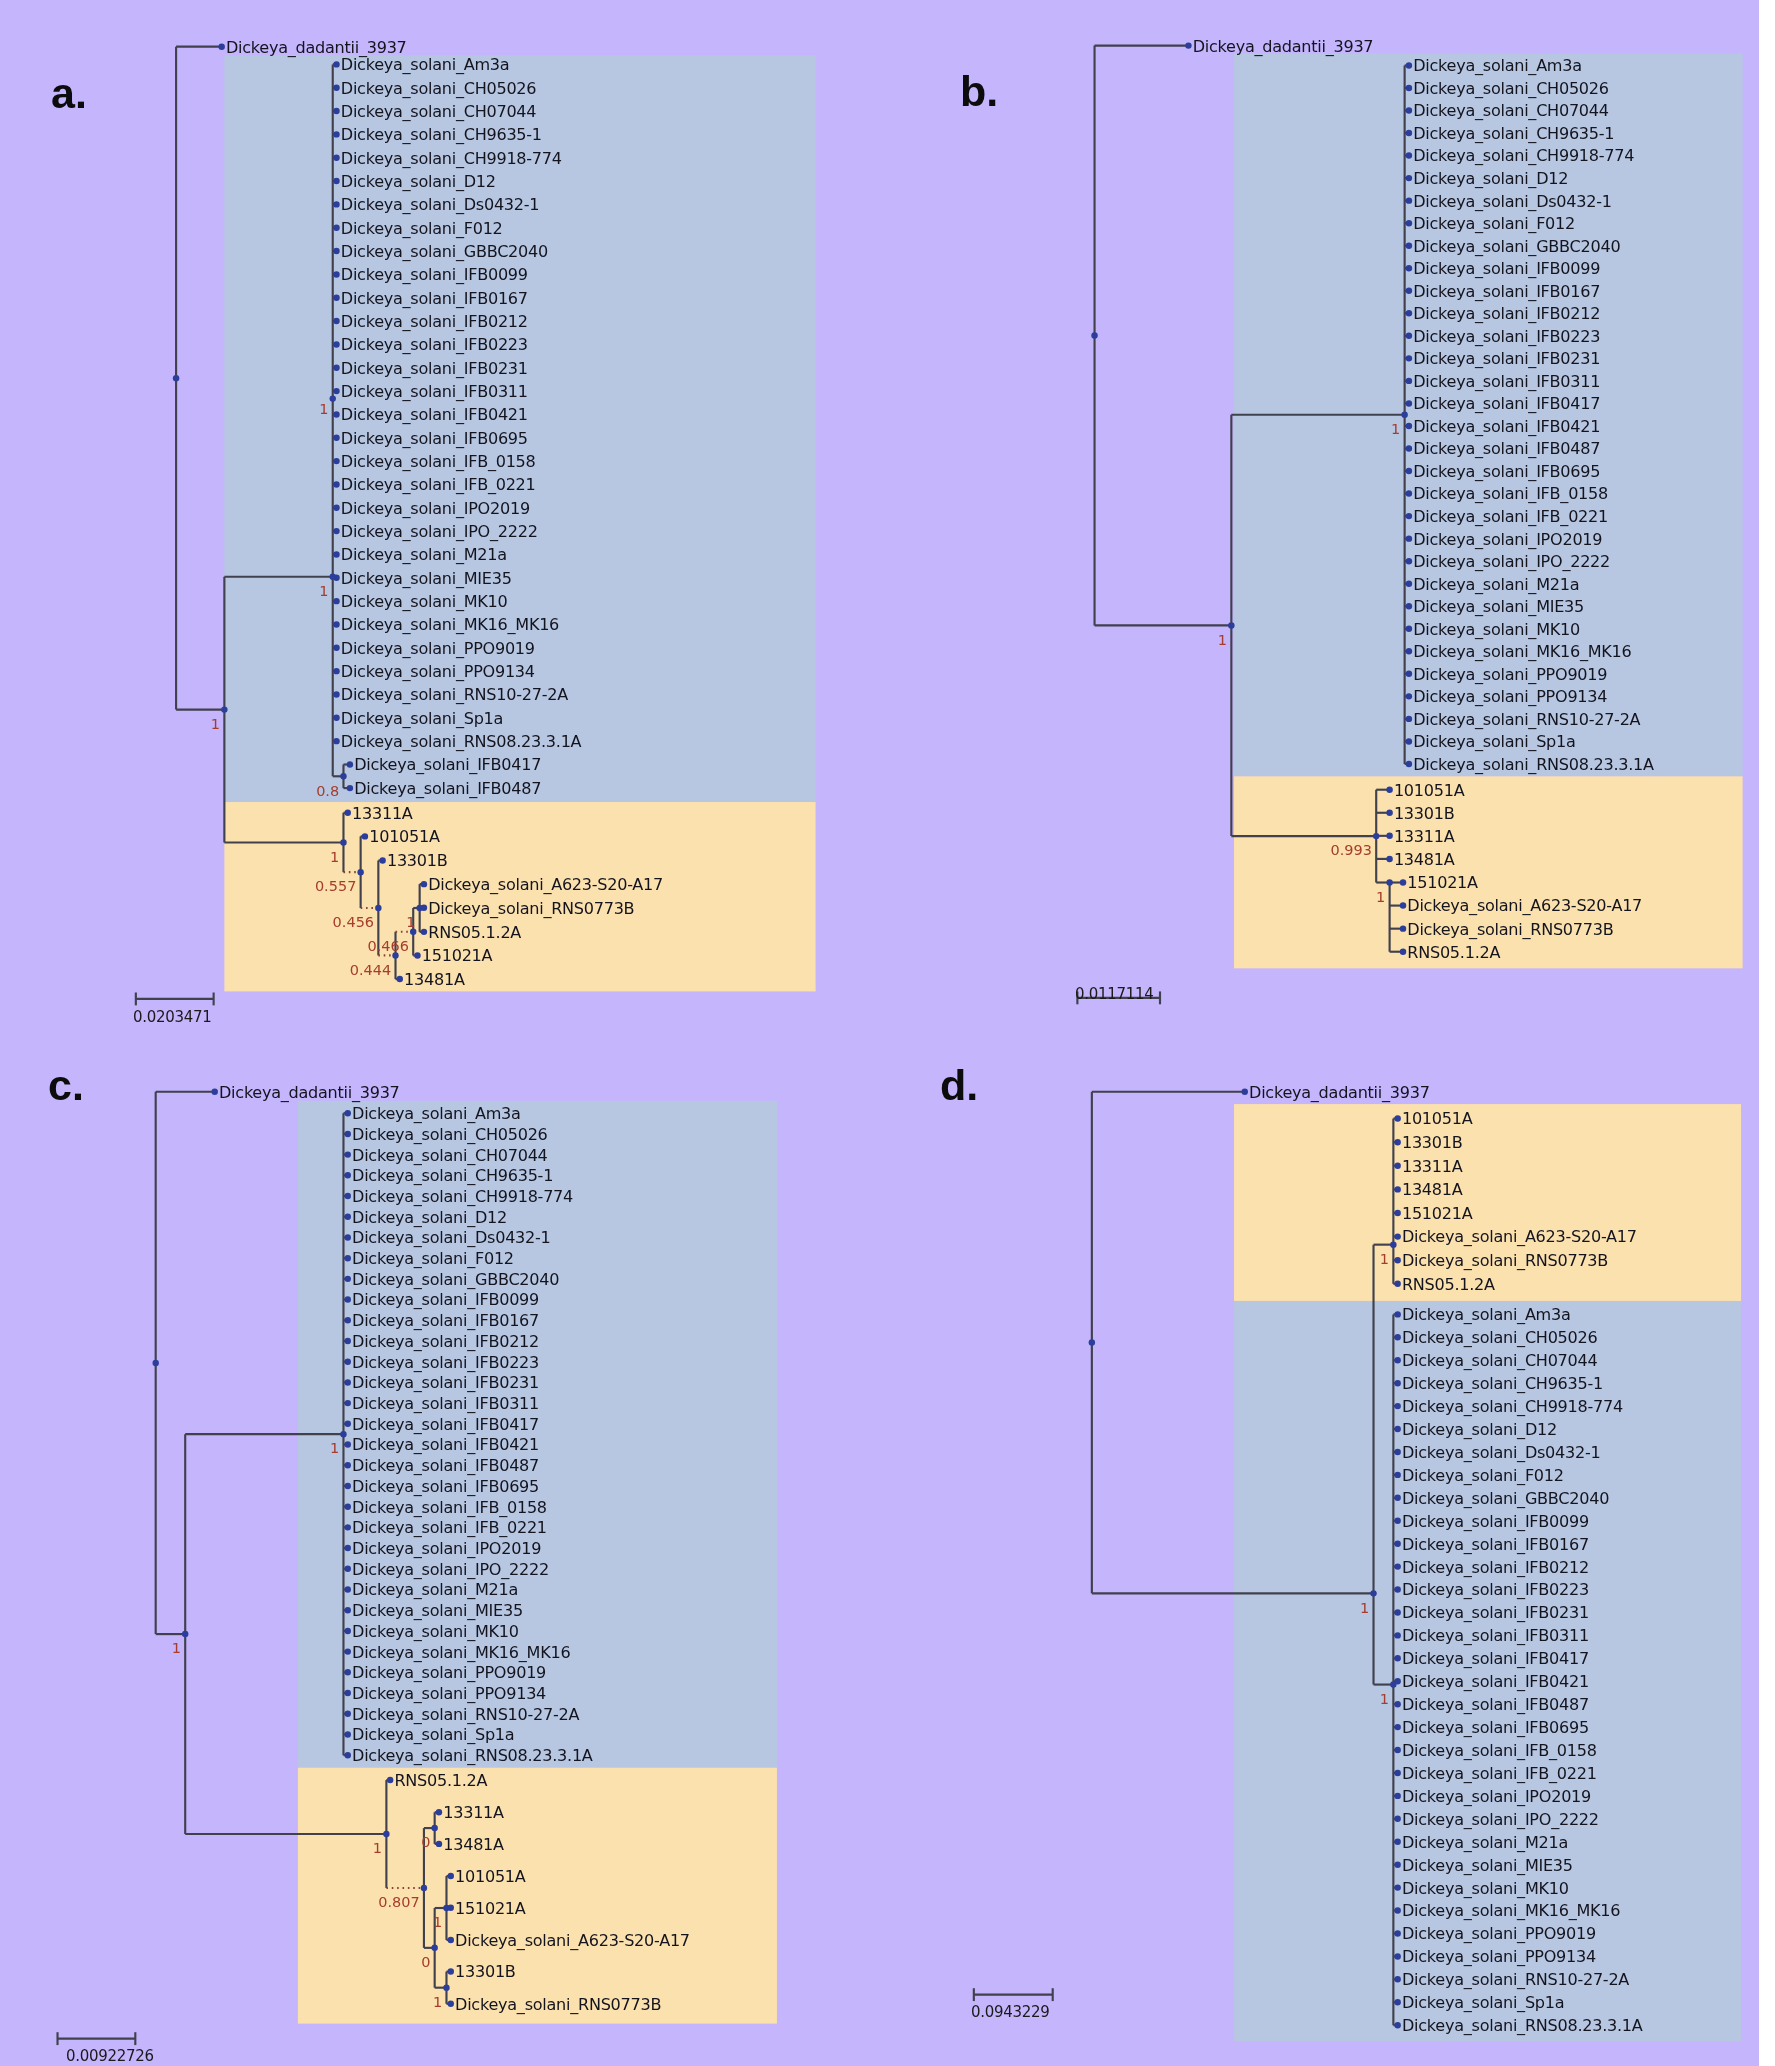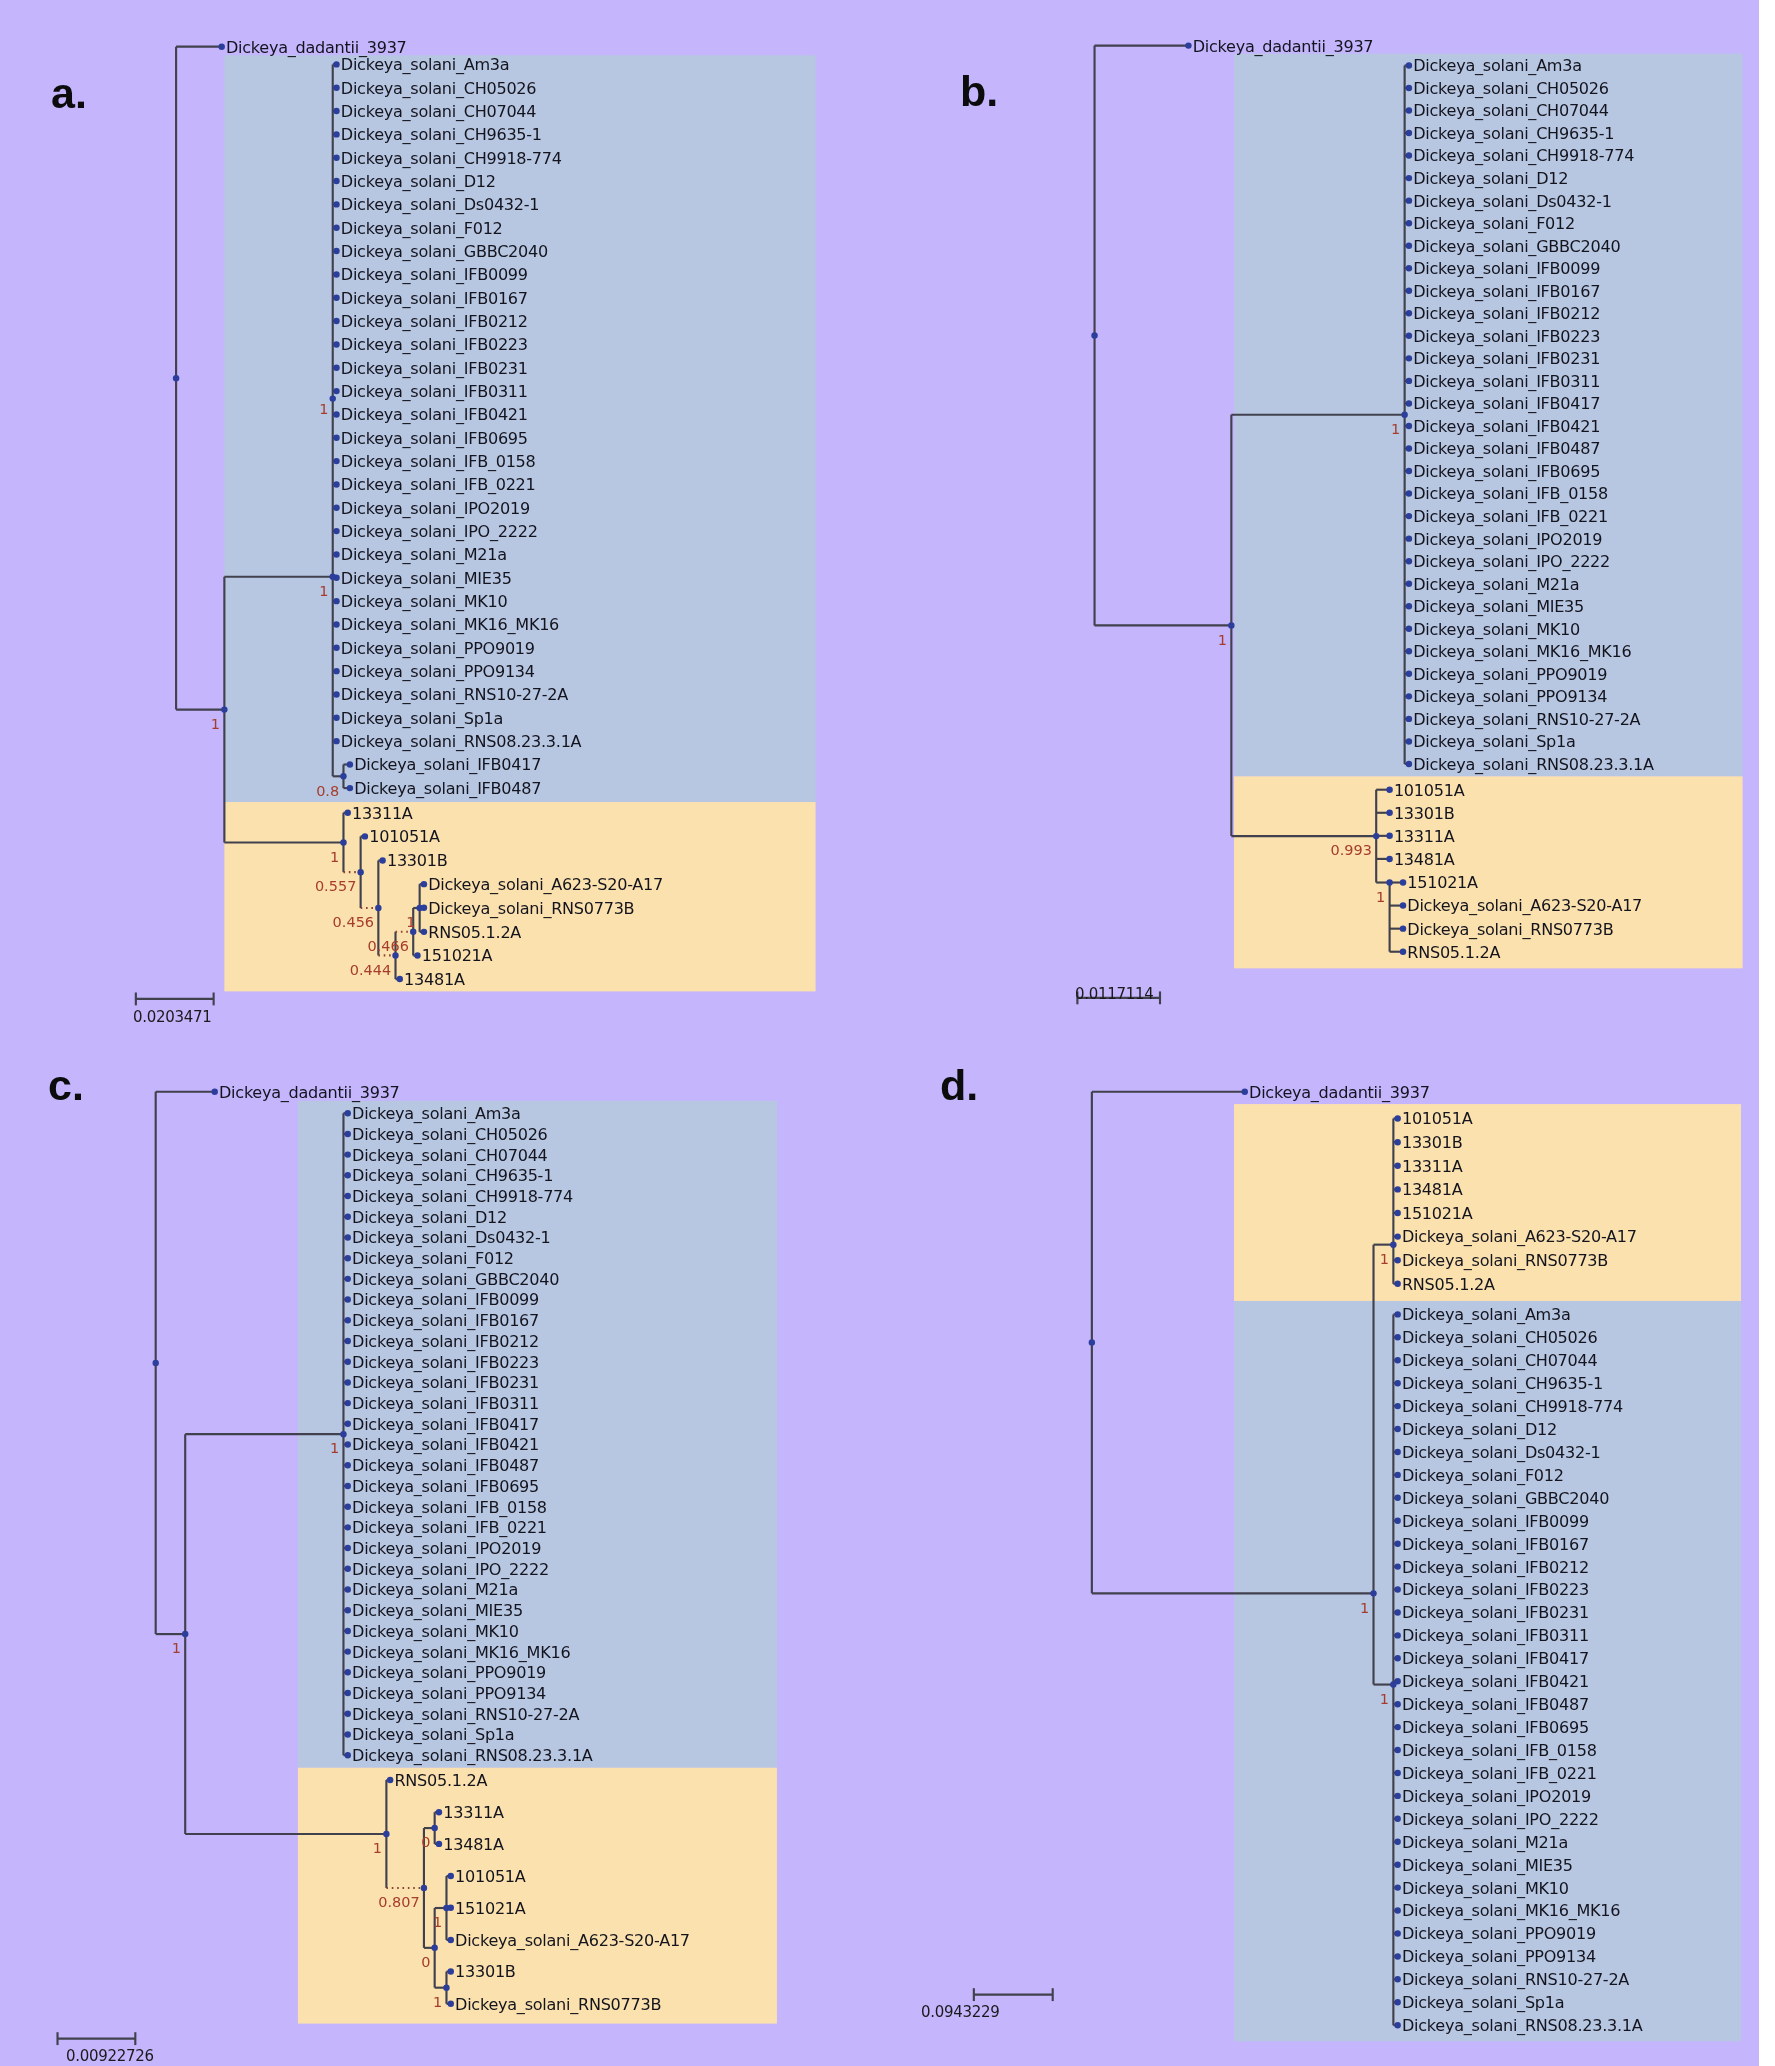--- a/index.html
+++ b/index.html
@@ -636,15 +636,15 @@
       <line x1="1815" y1="3706" x2="1815" y2="3730" stroke-width="4" stroke="#41414d"></line>
       <line x1="1962" y1="3706" x2="1962" y2="3730" stroke-width="4" stroke="#41414d"></line>
     </svg>
   <div class="panel-letter" id="letter-a" style="left: 51px; top: 69px;">a.</div>
   <div class="panel-letter" id="letter-b" style="left: 960px; top: 67px;">b.</div>
   <div class="panel-letter" id="letter-c" style="left: 48px; top: 1061px;">c.</div>
   <div class="panel-letter" id="letter-d" style="left: 940px; top: 1061px;">d.</div>
   <div class="scale-label" id="scale-a" style="left: 133px; top: 1008px;">0.0203471</div>
   <div class="scale-label" id="scale-b" style="left: 1075px; top: 985px;">0.0117114</div>
   <div class="scale-label" id="scale-c" style="left: 66px; top: 2047px;">0.00922726</div>
-  <div class="scale-label" id="scale-d" style="left: 921px; top: 2003px;">0.0943229</div>
+  <div class="scale-label" id="scale-d" style="left: 971px; top: 2003px;">0.0943229</div>
 </div>
 
 
 </body></html>

